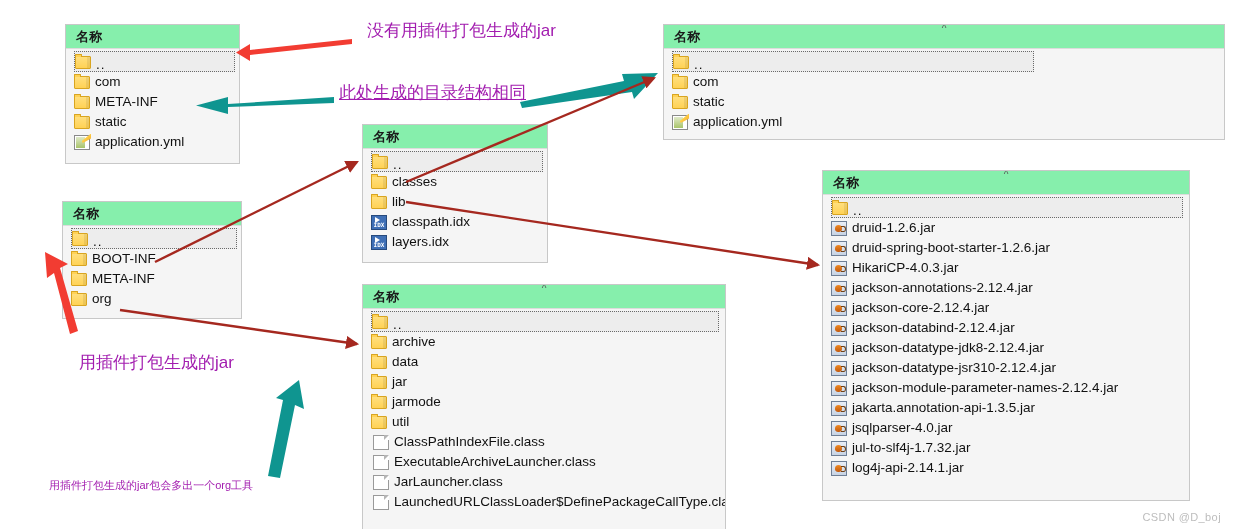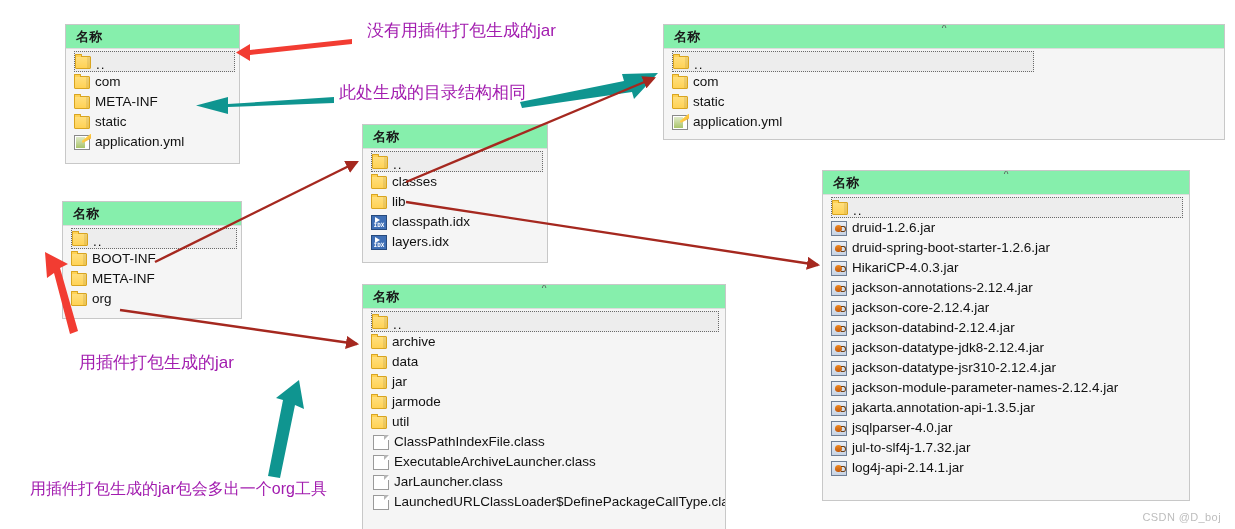--- a/index.html
+++ b/index.html
@@ -119,21 +119,21 @@
     border:1px solid #6f4015;border-left:none;border-radius:0 50% 50% 0;
   }
   
   .anno{
     position:absolute;
     color:#a21caf;
     font-size:17px;
     line-height:1.2;
     white-space:nowrap;
   }
-  .anno.small{font-size:16px;}
+  .anno.small{font-size:11px;margin-left:19px;}
   
   .arrow-layer{position:absolute;left:0;top:0;width:1235px;height:529px;pointer-events:none;}
   .watermark{
     position:absolute;right:14px;bottom:6px;
     font-size:11px;color:#bdbdbd;letter-spacing:.4px;
   }
 </style>
 </head>
 <body>
 
@@ -393,19 +393,19 @@
     <path d="M78,331 L60,268 L68,264 L45,252 L47,278 L54,273 L70,334 Z" fill="#f23c32"></path>
   </g>
 
   <g>
     <path d="M268,476 L283,400 L276,398 L299,380 L304,409 L295,405 L280,478 Z" fill="#0f9590"></path>
   </g>
 </svg>
 
 <div class="anno" style="left:367px;top:21px;">没有用插件打包生成的jar</div>
 
-<div class="anno" style="left:339px;top:83px;">此处生成的目录结构相同</div>
+<div class="anno" style="left:339px;top:83px;text-decoration:underline;">此处生成的目录结构相同</div>
 
 <div class="anno" style="left:33px;top:353px;margin-left:46px;">用插件打包生成的jar</div>
 
 <div class="anno small" style="left:30px;top:479px;">用插件打包生成的jar包会多出一个org工具</div>
 
 <div class="watermark">CSDN @D_boj</div>
 
 </body></html>

